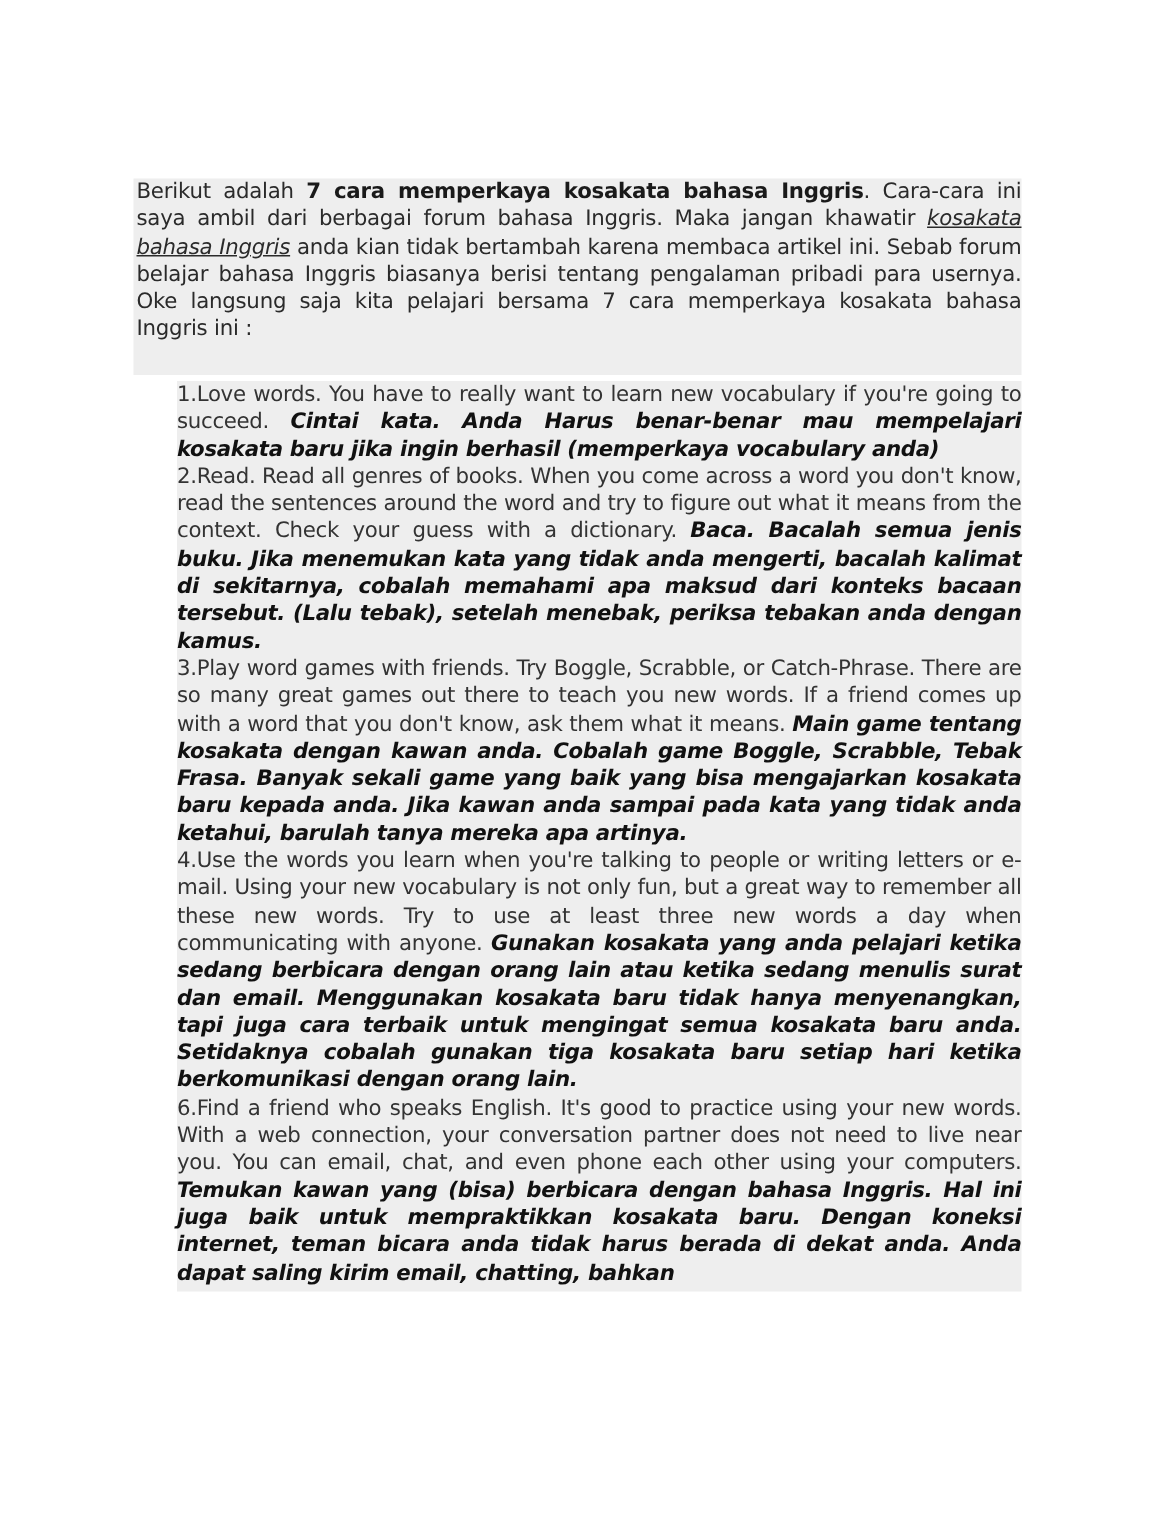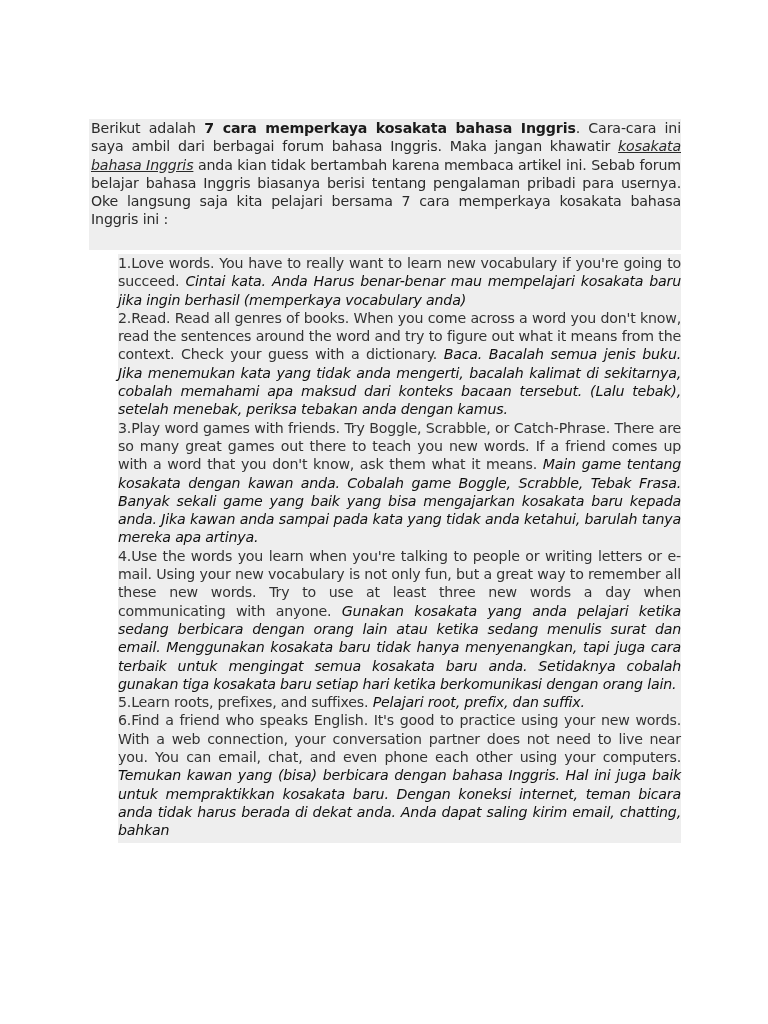--- a/index.html
+++ b/index.html
@@ -23,31 +23,30 @@
   .list {
     position: absolute; left: 118px; top: 238px; width: 563px;
     background: #eeeeee;
     font-size: 14.2px; line-height: 18.3px;
     text-align: justify;
     letter-spacing: -0.2px;
     padding-bottom: 3px;
   }
   .item { margin: 0; }
   .item .en { color: #333333; }
-  .item .id { font-style: italic; font-weight: normal; color: #111111; }
+  .item .id { font-style: italic; font-weight: bold; color: #111111; }
 </style>
 </head>
 <body>
 
 <div class="page">
 
   <p class="intro"><span>Berikut adalah </span><b>7 cara memperkaya kosakata bahasa Inggris</b><span>. Cara-cara ini saya ambil dari berbagai forum bahasa Inggris. Maka jangan khawatir </span><a>kosakata bahasa Inggris</a><span> anda kian tidak bertambah karena membaca artikel ini. Sebab forum belajar bahasa Inggris biasanya berisi tentang pengalaman pribadi para usernya. Oke langsung saja kita pelajari bersama 7 cara memperkaya kosakata bahasa Inggris ini :</span></p>
 
   <div class="list">
     <p class="item"><span class="en">1.Love words. You have to really want to learn new vocabulary if you're going to succeed. </span><span class="id">Cintai kata. Anda Harus benar-benar mau mempelajari kosakata baru jika ingin berhasil (memperkaya vocabulary anda)</span></p>
     <p class="item"><span class="en">2.Read. Read all genres of books. When you come across a word you don't know, read the sentences around the word and try to figure out what it means from the context. Check your guess with a dictionary. </span><span class="id">Baca. Bacalah semua jenis buku. Jika menemukan kata yang tidak anda mengerti, bacalah kalimat di sekitarnya, cobalah memahami apa maksud dari konteks bacaan tersebut. (Lalu tebak), setelah menebak, periksa tebakan anda dengan kamus.</span></p>
     <p class="item"><span class="en">3.Play word games with friends. Try Boggle, Scrabble, or Catch-Phrase. There are so many great games out there to teach you new words. If a friend comes up with a word that you don't know, ask them what it means. </span><span class="id">Main game tentang kosakata dengan kawan anda. Cobalah game Boggle, Scrabble, Tebak Frasa. Banyak sekali game yang baik yang bisa mengajarkan kosakata baru kepada anda. Jika kawan anda sampai pada kata yang tidak anda ketahui, barulah tanya mereka apa artinya.</span></p>
     <p class="item"><span class="en">4.Use the words you learn when you're talking to people or writing letters or e-mail. Using your new vocabulary is not only fun, but a great way to remember all these new words. Try to use at least three new words a day when communicating with anyone. </span><span class="id">Gunakan kosakata yang anda pelajari ketika sedang berbicara dengan orang lain atau ketika sedang menulis surat dan email. Menggunakan kosakata baru tidak hanya menyenangkan, tapi juga cara terbaik untuk mengingat semua kosakata baru anda. Setidaknya cobalah gunakan tiga kosakata baru setiap hari ketika berkomunikasi dengan orang lain.</span></p>
-    <p class="item"><span class="en">5.Learn roots, prefixes, and suffixes. </span><span class="id">Pelajari root, prefix, dan suffix.</span></p>
     <p class="item"><span class="en">6.Find a friend who speaks English. It's good to practice using your new words. With a web connection, your conversation partner does not need to live near you. You can email, chat, and even phone each other using your computers. </span><span class="id">Temukan kawan yang (bisa) berbicara dengan bahasa Inggris. Hal ini juga baik untuk mempraktikkan kosakata baru. Dengan koneksi internet, teman bicara anda tidak harus berada di dekat anda. Anda dapat saling kirim email, chatting, bahkan</span></p>
   </div>
 
 </div>
 
 </body></html>

